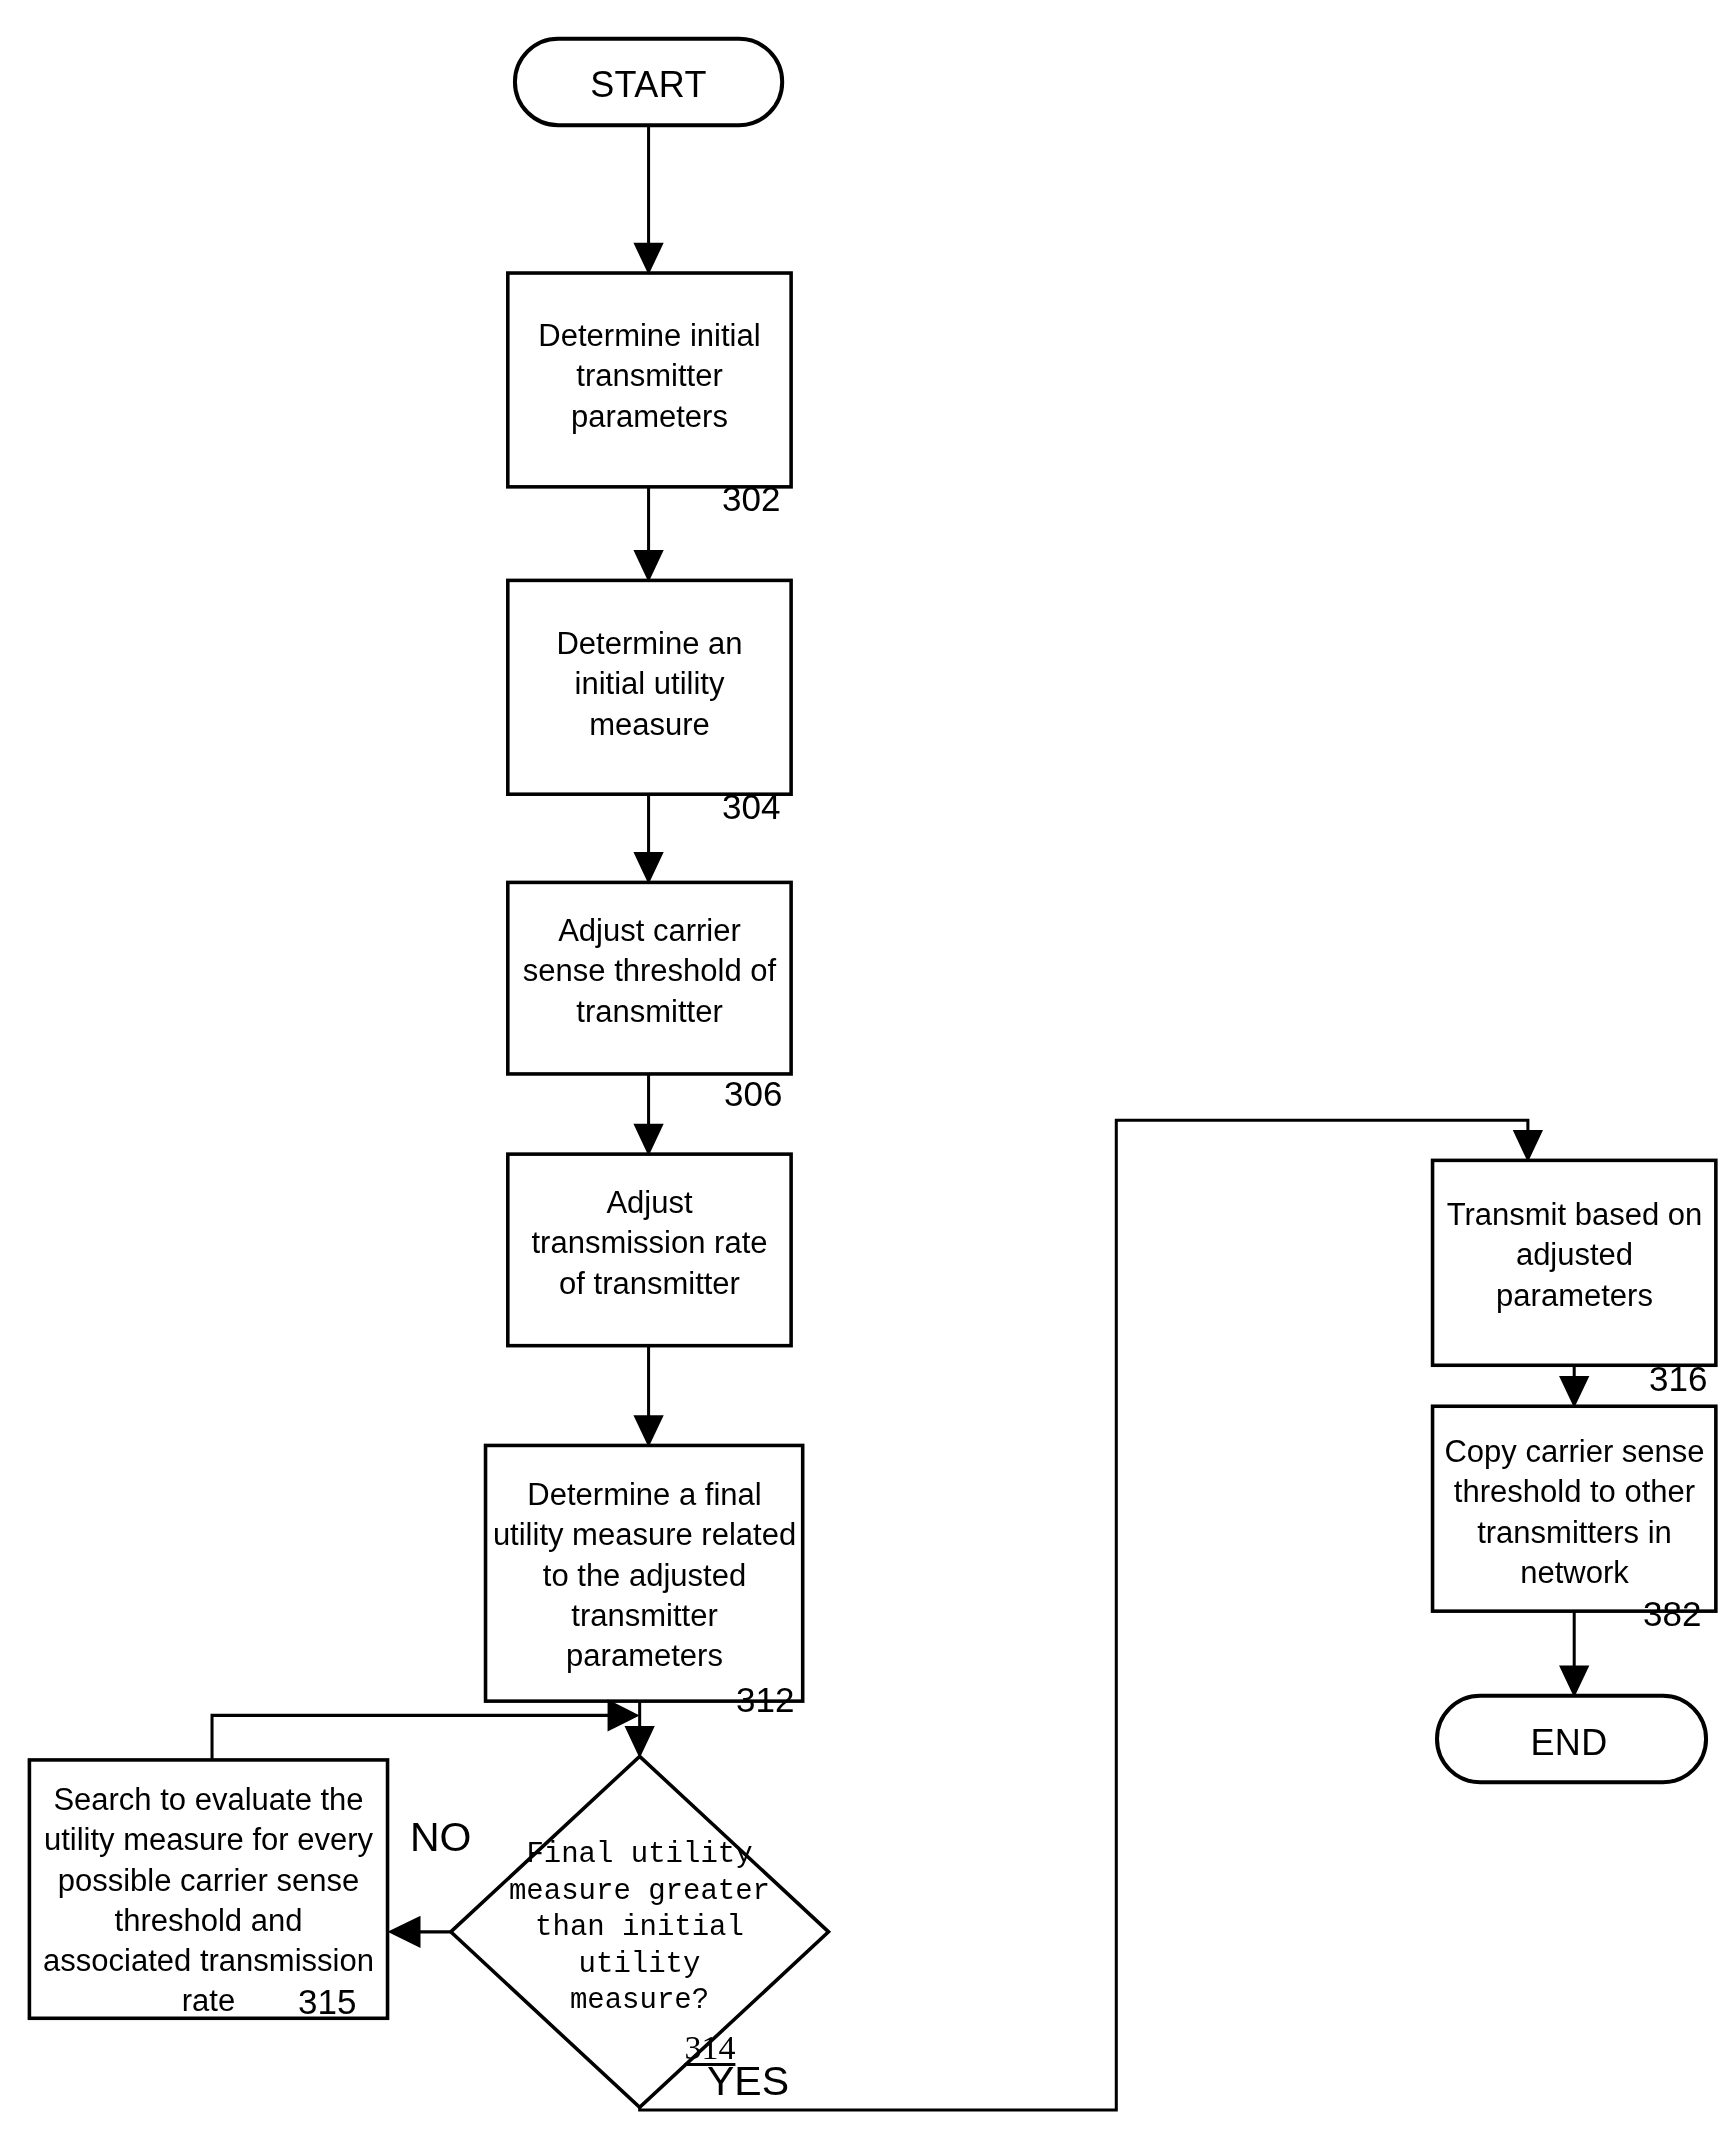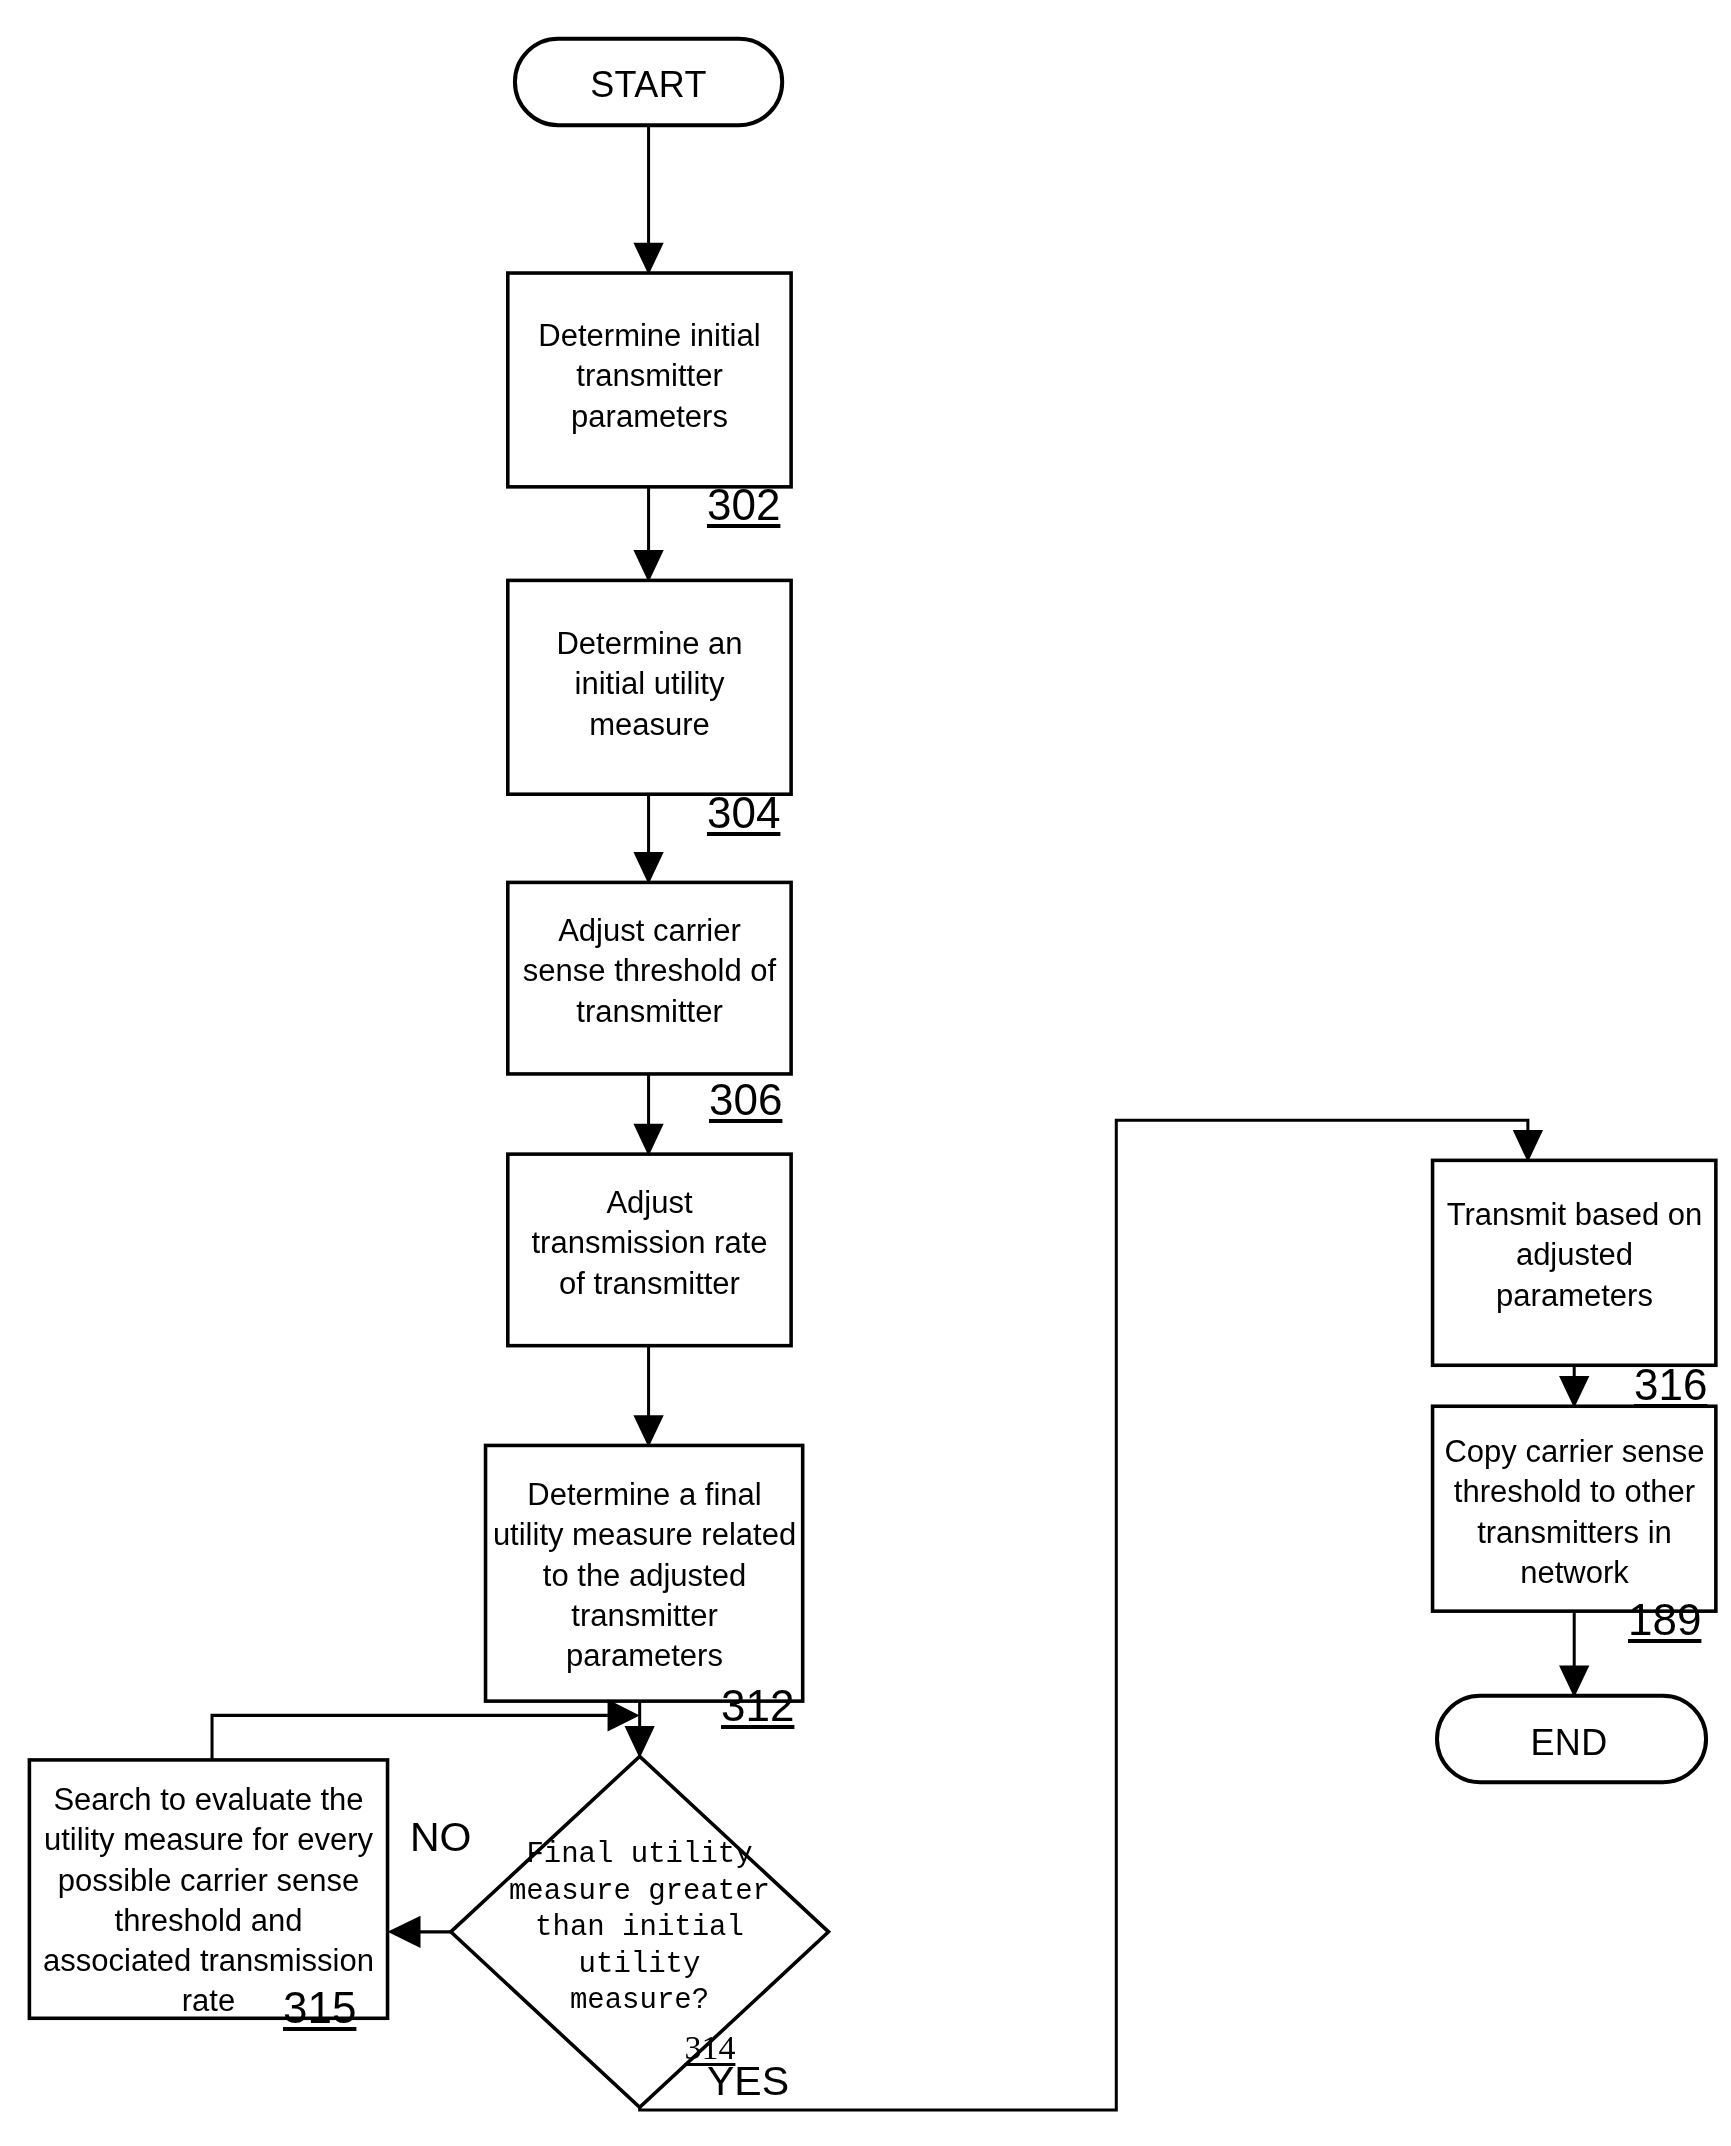--- a/index.html
+++ b/index.html
@@ -69,23 +69,22 @@
     font-family: Liberation Mono, monospace;
   }
   .edge-label {
     position: absolute;
     font-family: "Liberation Sans", sans-serif;
     font-size: 41px;
     color: #000000;
     text-align: center;
   }
   .ref {
-    text-decoration: underline;
     text-underline-offset: 3.6px;
-    font-size: 44px;
+    font-size: 35px;
   }
   .ref-sm {
     text-decoration: underline;
     text-underline-offset: 3.6px;
     font-size: 34px;
   }
   .ref-right {
     display: block;
     text-align: right;
     padding-right: 3.6px;
@@ -236,21 +235,21 @@
 parameters</div>
   <div class="node-text" style="left:1438px; top:1319px; width:273px;">
     <span class="ref ref-right">316</span>
   </div>
 
   <div class="node-text proc-text" style="left:1438px; top:1432px; width:273px;">Copy carrier sense
 threshold to other
 transmitters in
 network</div>
   <div class="node-text" style="left:1438px; top:1554px; width:267px;">
-    <span class="ref ref-right">189</span>
+    <span class="ref ref-right">382</span>
   </div>
 
   <div class="node-text term-text" style="left:1437px; top:1720px; width:264px;">END</div>
 
   <div class="edge-label" style="left:410px; top:1814px;">NO</div>
   <div class="edge-label" style="left:707px; top:2058px;">YES</div>
 
 </div>
 
 

